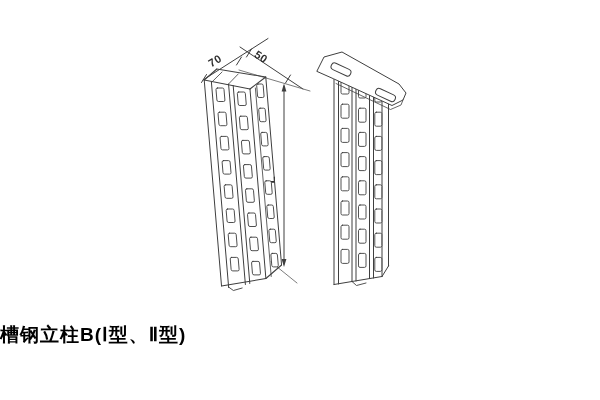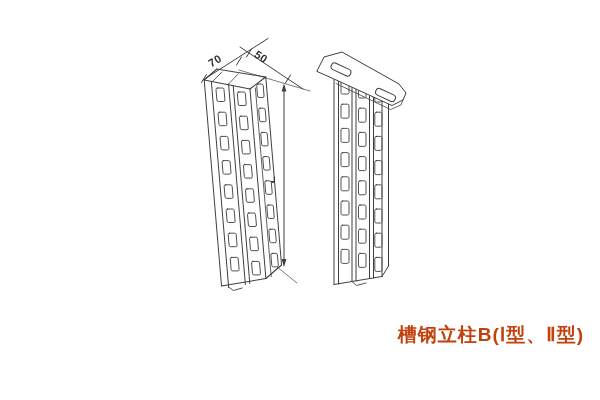--- a/index.html
+++ b/index.html
@@ -7,21 +7,21 @@
     width:600px;height:400px;background:#ffffff;
     font-family:"Liberation Sans", sans-serif;
     position:relative;overflow:hidden;
   }
   .canvas{position:absolute;inset:0;background:#fff;}
   svg{display:block;}
   .dim-text{font-size:11px;font-weight:700;fill:#2e2e2e;letter-spacing:.5px;}
   .len-text{font-size:11.5px;font-weight:700;fill:#2e2e2e;}
   .caption{
     position:absolute;left:0;top:322px;width:584px;
-    text-align:right;font-size:19px;font-weight:600;color:#c2410c;
+    text-align:left;font-size:19px;font-weight:600;color:#000000;
     letter-spacing:1px;
   }
 </style>
 </head>
 <body>
 
 <div class="canvas">
   <svg width="600" height="400" viewBox="0 0 600 400">
     <g stroke="#3f3f3f" stroke-width="1" fill="none" stroke-linecap="round">
 

